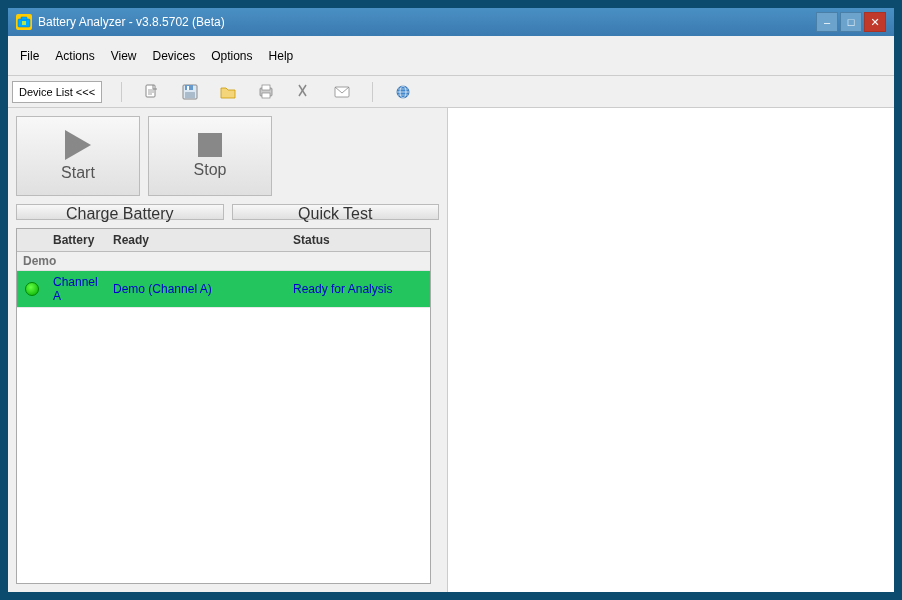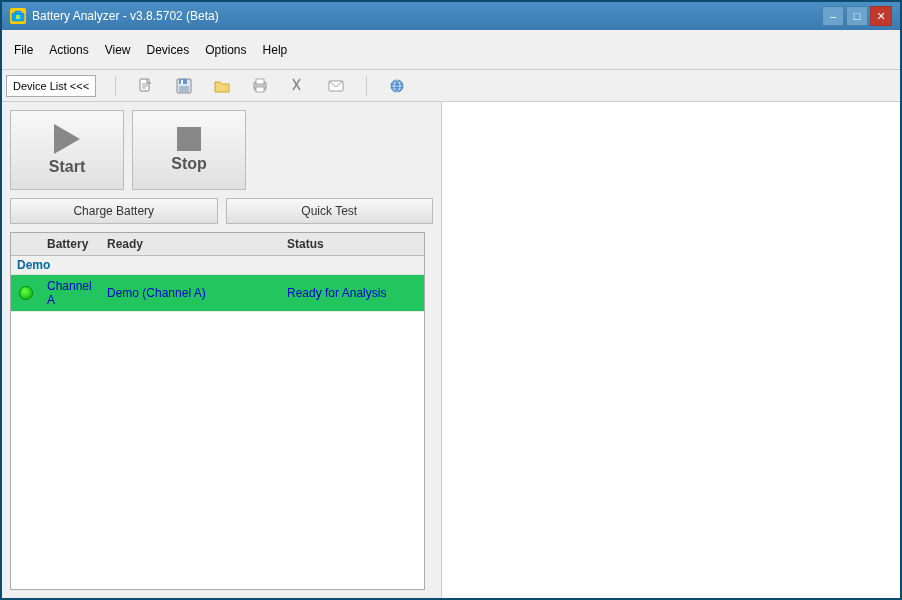--- a/index.html
+++ b/index.html
@@ -7,21 +7,21 @@
       font-family: 'Segoe UI', Tahoma, Geneva, Verdana, sans-serif;
       font-size: 12px;
       background: #f0f0f0;
       width: 902px;
       height: 600px;
       overflow: hidden;
     }
     .window {
       width: 902px;
       height: 600px;
-      border: 2px solid #0c4a6e;
+      border: 8px solid #0c4a6e;
       display: flex;
       flex-direction: column;
       background: #f0f0f0;
     }
     .titlebar {
       background: linear-gradient(to bottom, #4a90c4, #3a7ab0);
       color: white;
       padding: 4px 8px;
       display: flex;
       align-items: center;
@@ -129,33 +129,32 @@
       display: flex;
       flex-direction: column;
       border-right: 1px solid #ccc;
     }
     .buttons-row {
       display: flex;
       padding: 8px;
       gap: 8px;
     }
     .big-btn {
-      width: 114px;
+      width: 124px;
       height: 80px;
       background: linear-gradient(to bottom, #f8f8f8, #e0e0e0);
       border: 1px solid #bbb;
       display: flex;
       flex-direction: column;
       align-items: center;
       justify-content: center;
       cursor: pointer;
       gap: 4px;
       font-size: 18px;
       color: #666;
-      font-weight: bold;
     }
     .big-btn-label {
       font-size: 16px;
       color: #555;
     }
     .play-icon {
       width: 0;
       height: 0;
       border-style: solid;
       border-width: 15px 0 15px 26px;
@@ -166,25 +165,25 @@
       height: 24px;
       background: #888;
     }
     .action-buttons-row {
       display: flex;
       padding: 0 8px 8px 8px;
       gap: 8px;
     }
     .action-btn {
       flex: 1;
-      height: 26px;
+      height: 16px;
       background: linear-gradient(to bottom, #f8f8f8, #e0e0e0);
       border: 1px solid #bbb;
       cursor: pointer;
-      font-size: 12px;
+      font-size: 16px;
       color: #333;
     }
     .table-container {
       flex: 1;
       margin: 0 16px 8px 8px;
       border: 1px solid #aaa;
       background: white;
       overflow: auto;
     }
     .table-header {
@@ -195,21 +194,21 @@
     }
     .th {
       padding: 2px 6px;
       font-weight: bold;
       font-size: 12px;
       color: #333;
     }
     .table-group-row {
       padding: 2px 6px;
       font-weight: bold;
-      color: #0369a1;
+      color: #737373;
       font-size: 12px;
       background: #f0f0f0;
       border-bottom: 1px solid #e0e0e0;
     }
     .table-row {
       display: flex;
       align-items: center;
       border-bottom: 1px solid #e8e8e8;
       padding: 2px 0;
       cursor: pointer;

